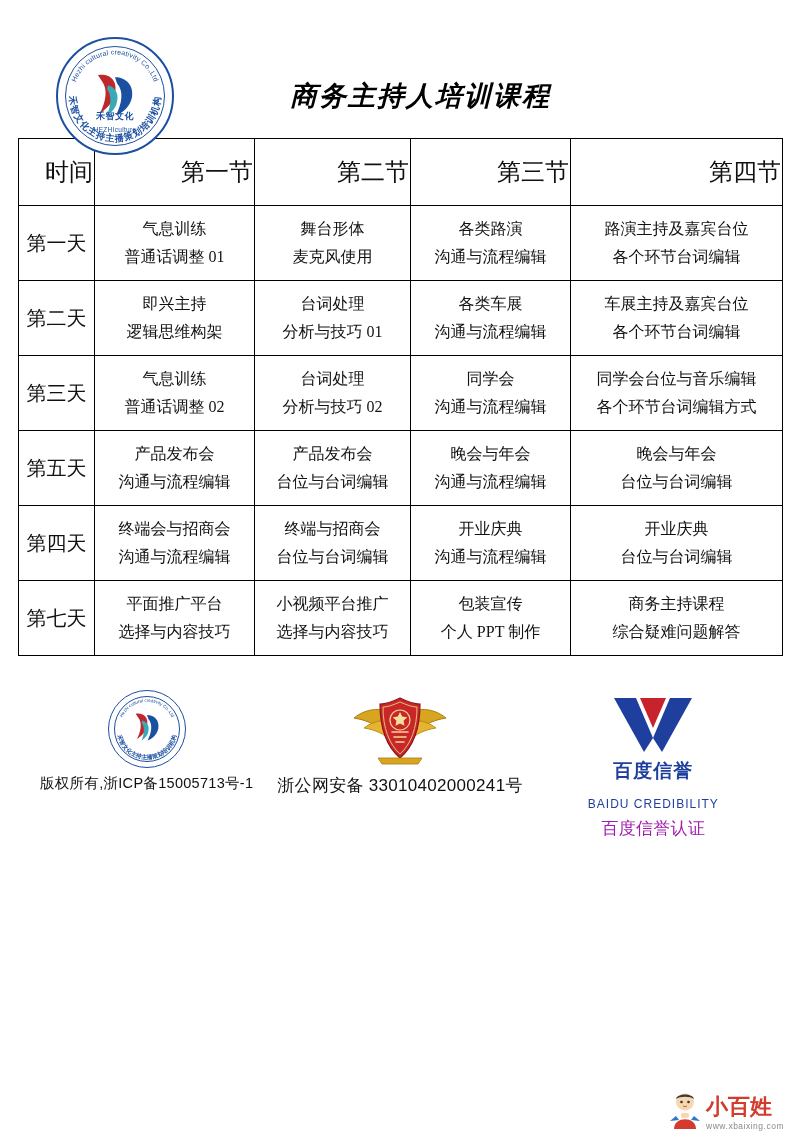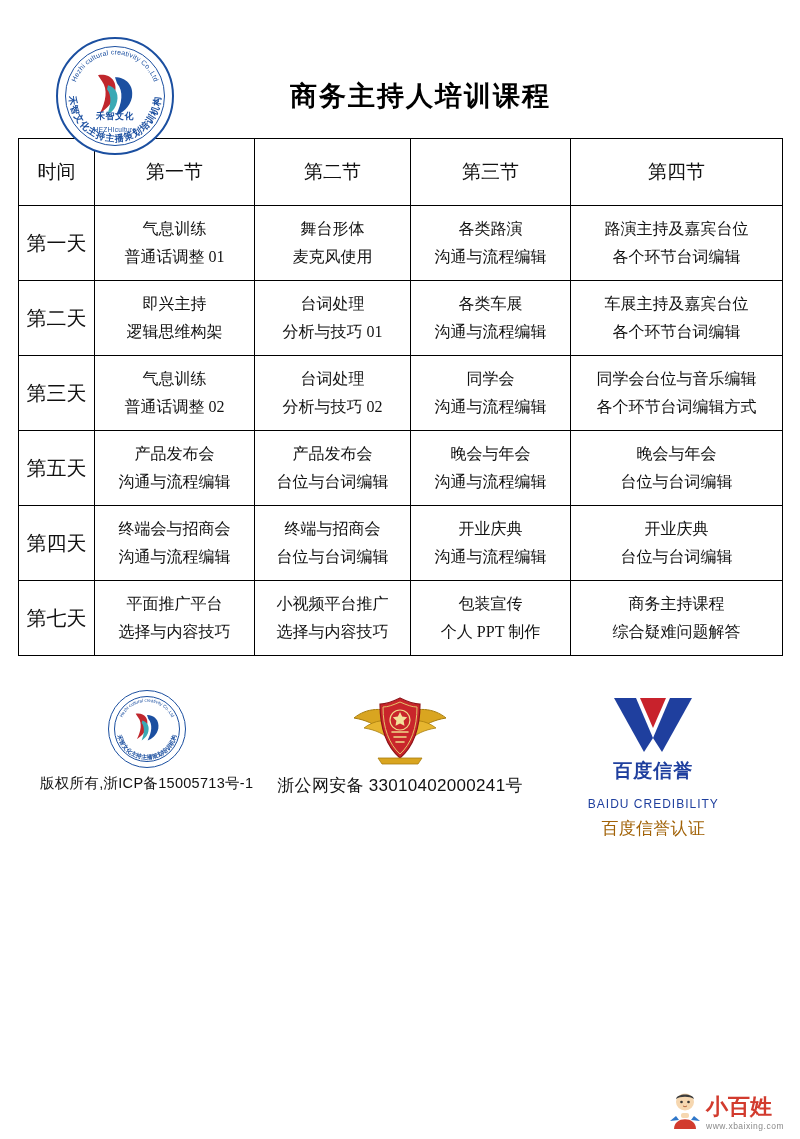--- a/index.html
+++ b/index.html
@@ -101,42 +101,44 @@
     letter-spacing: 1px;
   }
   .doc-title {
     flex: 1;
     font-size: 27px;
     font-weight: bold;
     color: #000;
     letter-spacing: 2px;
     font-family: "Liberation Serif", serif;
     padding-left: 60px;
+    font-style: italic;
   }
 
   
   .table-wrap {
     margin: 18px 18px 0 18px;
   }
   table.schedule {
     width: 764px;
     border-collapse: collapse;
     table-layout: fixed;
   }
   table.schedule th,
   table.schedule td {
     border: 1px solid #000;
     text-align: center;
     vertical-align: middle;
     font-family: "Liberation Serif", serif;
   }
   table.schedule th {
     height: 64px;
-    font-size: 19px;
+    font-size: 24px;
     font-weight: normal;
+    text-align: right;
   }
   table.schedule td.daycell {
     font-size: 20px;
     width: 76px;
   }
   table.schedule td.cell {
     font-size: 16px;
     line-height: 1.75;
     padding: 9px 4px;
   }
@@ -165,21 +167,21 @@
   .badge .cap {
     font-size: 15px;
     font-weight: normal;
     color: #111;
     margin-top: 6px;
     letter-spacing: 0.3px;
     font-family: "Liberation Sans", sans-serif;
   }
   .badge.icp .cap { font-size: 14.5px; }
   .badge.police .cap { font-size: 17px; }
-  .badge.baidu .cap { font-size: 17px; color: #a16207; }
+  .badge.baidu .cap { font-size: 17px; color: #a21caf; }
 
   .mini-logo {
     width: 78px;
     height: 78px;
     border-radius: 50%;
     border: 1.5px solid #1b4fa0;
     position: relative;
     margin: 0 auto;
     box-sizing: border-box;
   }

